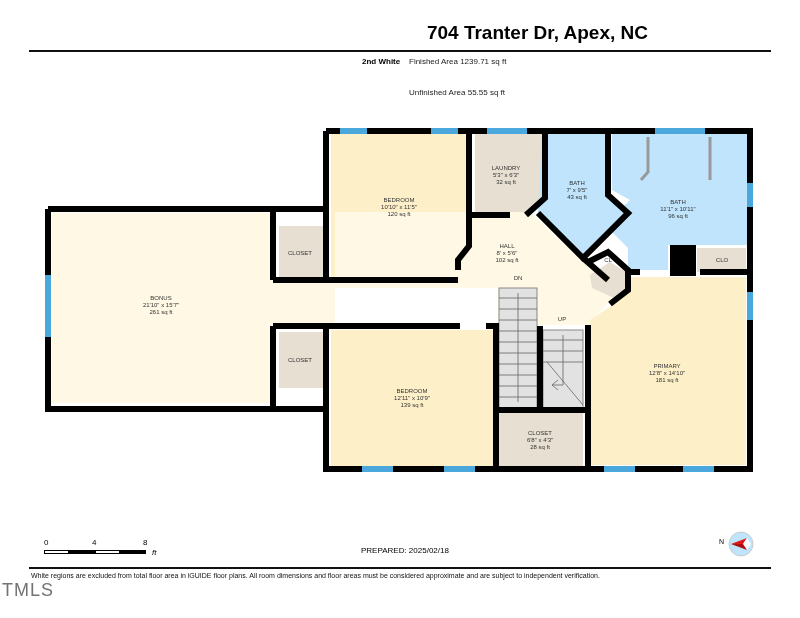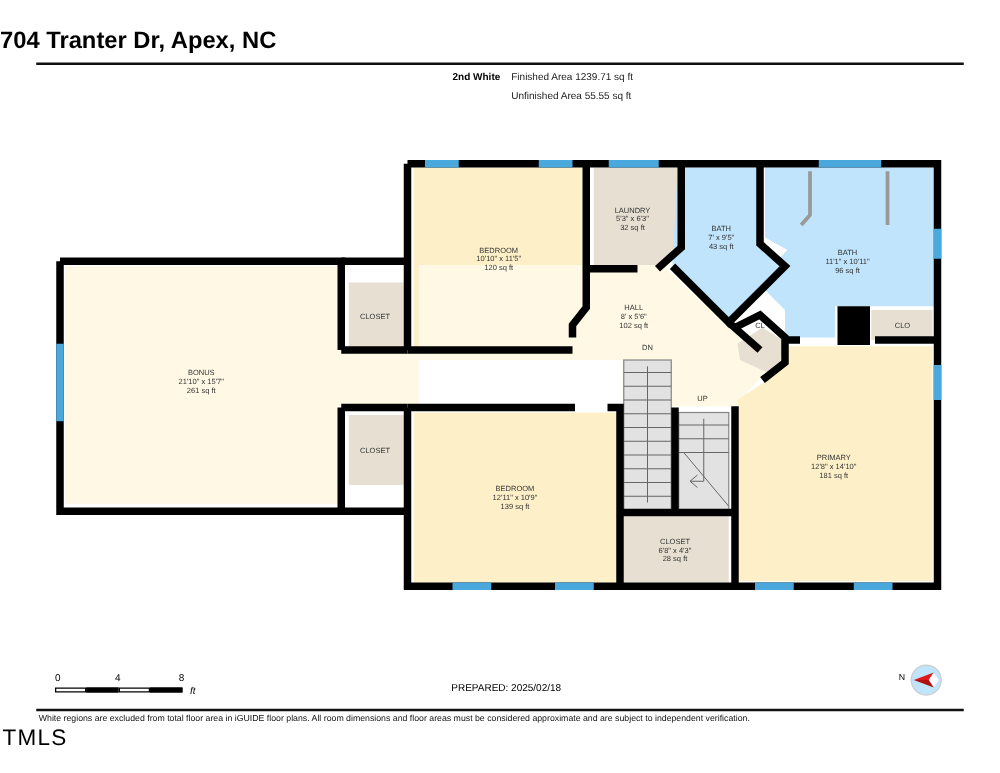--- a/index.html
+++ b/index.html
@@ -1,39 +1,39 @@
 <!DOCTYPE html>
 <html><head>
 <meta charset="utf-8">
 <style>
   html, body { margin: 0; padding: 0; background: #ffffff; }
   body { width: 800px; height: 618px; position: relative; overflow: hidden; font-family: "Liberation Sans", sans-serif; color: #000; }
-  .title { position: absolute; left: 0; top: 22px; width: 648px; text-align: left; font-weight: bold; font-size: 19px; }
+  .title { position: absolute; left: 0; top: 22px; width: 648px; text-align: right; font-weight: bold; font-size: 19px; }
   .rule { position: absolute; left: 29px; width: 742px; height: 2px; background: #111; }
   .floor-label { position: absolute; left: 362px; top: 57px; font-weight: bold; font-size: 8px; }
   .area-line { position: absolute; left: 409px; font-size: 8px; color: #222; text-align: right; }
   svg.plan { position: absolute; left: 0; top: 0; }
   .room-text { font-family: "Liberation Sans", sans-serif; font-size: 6px; fill: #333; text-anchor: middle; }
   .scale { position: absolute; left: 44px; top: 538px; width: 120px; height: 24px; }
   .scale .tick { position: absolute; top: 0; font-size: 8px; }
   .scale .bar { position: absolute; top: 12px; left: 0; height: 4px; border: 1px solid #000; box-sizing: border-box; }
   .scale .unit { position: absolute; left: 108px; top: 10px; font-size: 8px; font-style: italic; }
   .prepared { position: absolute; left: 361px; top: 546px; font-size: 8px; }
   .disclaimer { position: absolute; left: 31px; top: 572px; font-size: 7px; color: #111; }
-  .brand { position: absolute; left: 2px; top: 580px; font-size: 18px; color: #000000; letter-spacing: 1px; font-weight: 300; }
+  .brand { position: absolute; left: 2px; top: 580px; font-size: 18px; color: #737373; letter-spacing: 1px; font-weight: 300; }
   .compass { position: absolute; left: 717px; top: 530px; width: 40px; height: 30px; }
 </style>
 </head>
 <body>
 
 <div class="title">704 Tranter Dr, Apex, NC</div>
 <div class="rule" style="top:50px;"></div>
 <div class="floor-label">2nd White</div>
 <div class="area-line" style="top:57px;">Finished Area 1239.71 sq ft</div>
-<div class="area-line" style="top:72px;">Unfinished Area 55.55 sq ft</div>
+<div class="area-line" style="top:88px;">Unfinished Area 55.55 sq ft</div>
 
 <svg class="plan" width="800" height="618" viewBox="0 0 800 618">
 
   <rect x="52" y="213" width="218" height="190" fill="#fef8e4"></rect>
   <rect x="279" y="226" width="44" height="52" fill="#e7dfd2"></rect>
   <rect x="279" y="332" width="44" height="56" fill="#e7dfd2"></rect>
   <rect x="270" y="280" width="65" height="45" fill="#fef8e4"></rect>
   <polygon points="331,134 466,134 466,243 455,258 455,278 331,278" fill="#fdf0c8"></polygon>
   <polygon points="475,134 542,134 542,195 528,212 475,212" fill="#e7dfd2"></polygon>
   <polygon points="335,212 530,212 560,240 615,280 615,295 588,325 498,325 498,288 335,288" fill="#fef8e4"></polygon>

